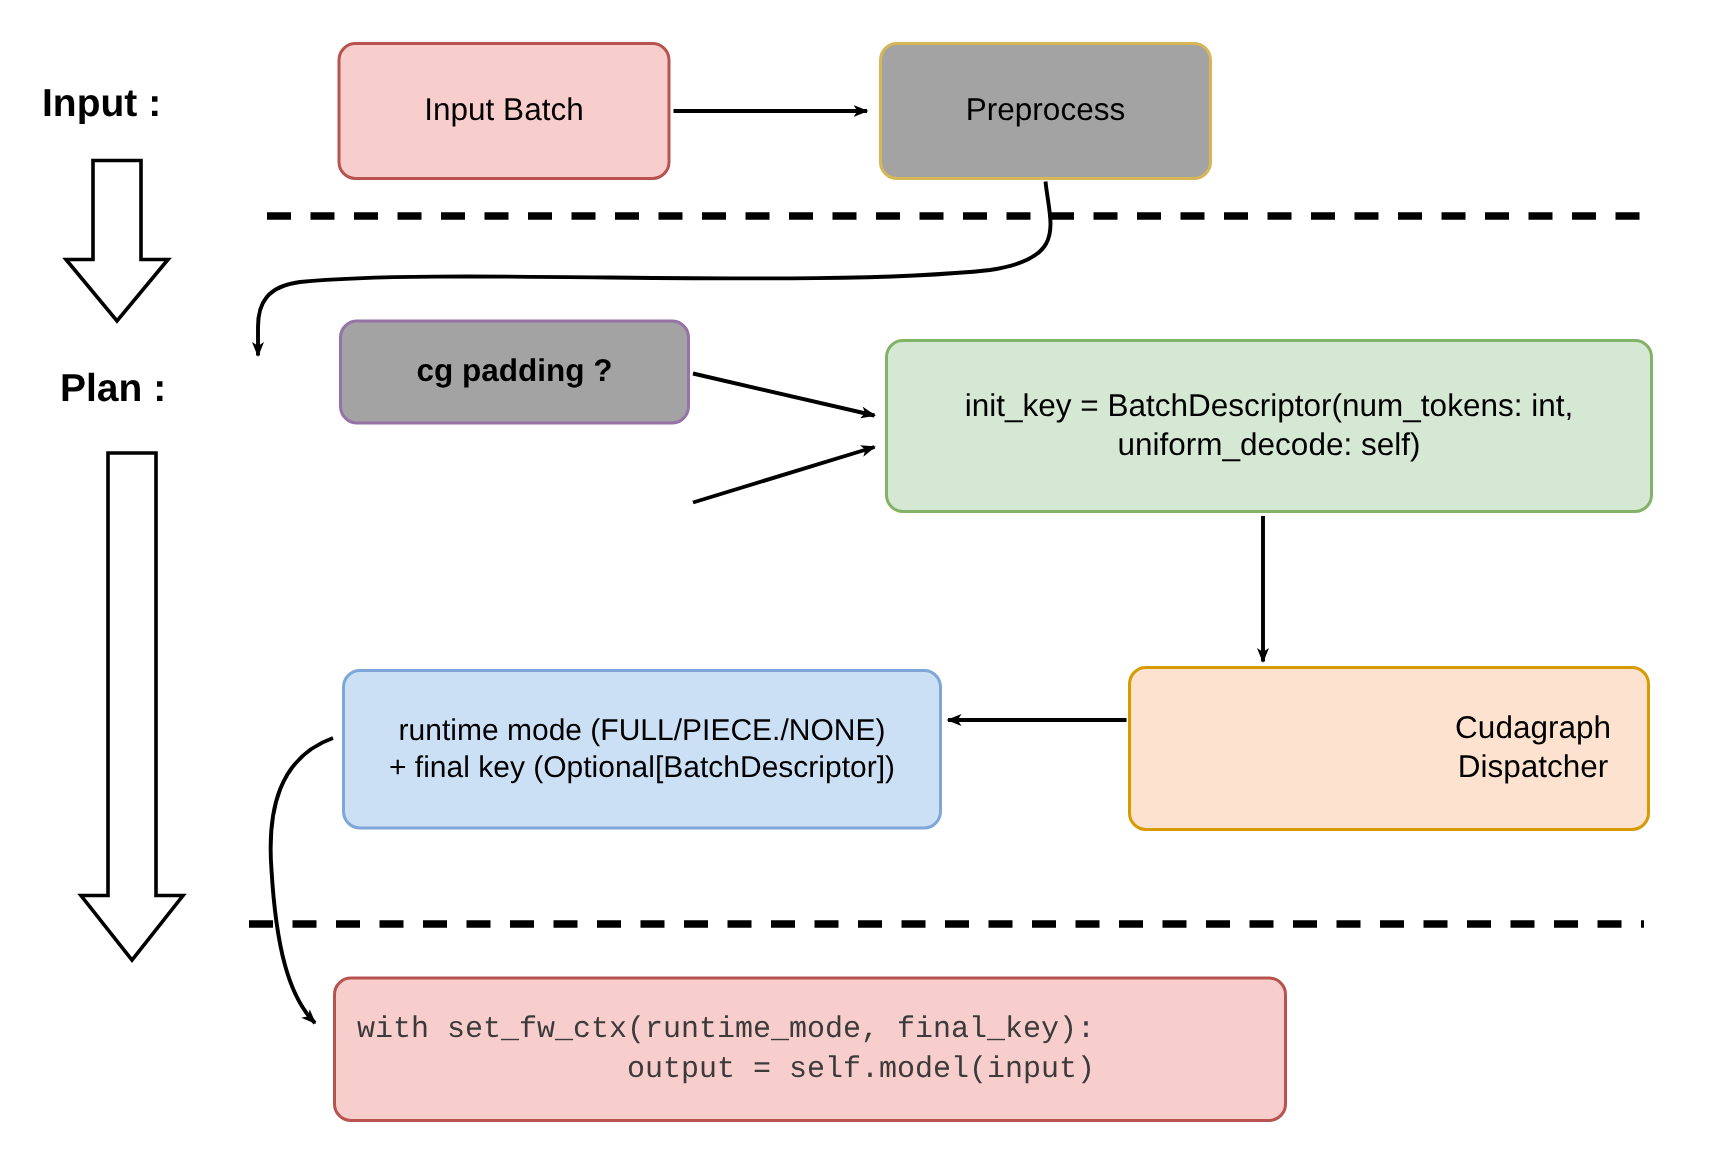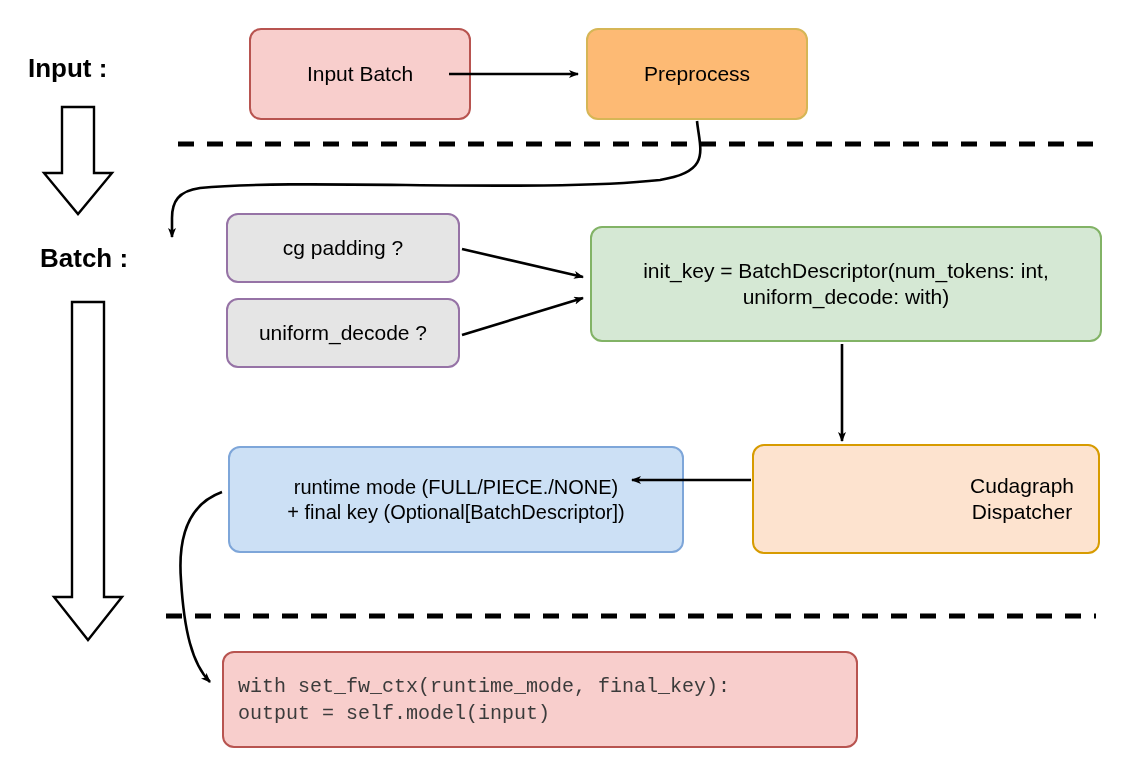--- a/index.html
+++ b/index.html
@@ -36,23 +36,23 @@
     display: flex;
     align-items: center;
     justify-content: center;
     text-align: center;
     font-family: "Liberation Sans", sans-serif;
     font-size: 21px;
     color: #000000;
     line-height: 1.22;
     padding: 2px 8px;
   }
-  .node.pink   { background: #f8cecc; border-color: #b85450; margin-left: 24px; }
-  .node.yellow { background: #fdba74; border-color: #d6b656; }
-  .node.purple { background: #e5e5e5; border-color: #9673a6; }
+  .node.pink   { background: #f8cecc; border-color: #b85450; }
+  .node.yellow { background: #a3a3a3; border-color: #d6b656; }
+  .node.purple { background: #a3a3a3; border-color: #9673a6; font-weight: bold; }
   .node.green  { background: #d5e8d4; border-color: #82b366; }
   .node.blue   { background: #cce0f5; border-color: #7ea6d9; }
   .node.orange-outer { background: #fde3cf; border-color: #d79b00; }
   .node.orange-inner { background: #fbd2b8; border-color: #d79b00; }
   .node.code {
     background: #f8cecc;
     border-color: #b85450;
     font-family: "Liberation Mono", monospace;
     font-size: 20px;
     justify-content: flex-start;
@@ -73,57 +73,54 @@
   }
   .node-text { display: block; white-space: pre-line; }
 </style>
 </head>
 <body>
 
 <div id="canvas">
 
   <div class="stage-label" style="left:28px; top:42px;">Input :</div>
 
-  <div class="stage-label" style="left:40px; top:232px;">Batch :</div>
+  <div class="stage-label" style="left:40px; top:232px;">Plan :</div>
 
 
   <div class="node pink" style="left:225px; top:28px; width:222px; height:92px;">
     <span class="node-text">Input Batch</span>
   </div>
 
   <div class="node yellow" style="left:586px; top:28px; width:222px; height:92px;">
     <span class="node-text">Preprocess</span>
   </div>
 
   <div class="node purple" style="left:226px; top:213px; width:234px; height:70px;">
     <span class="node-text">cg padding ?</span>
   </div>
 
-  <div class="node purple" style="left:226px; top:298px; width:234px; height:70px;">
-    <span class="node-text">uniform_decode ?</span>
-  </div>
 
   <div class="node green" style="left:590px; top:226px; width:512px; height:116px;">
     <span class="node-text">init_key = BatchDescriptor(num_tokens: int,
-uniform_decode: with)</span>
+uniform_decode: self)</span>
   </div>
 
   <div class="node orange-outer" style="left:752px; top:444px; width:348px; height:110px;
        justify-content:flex-end; padding-right:24px;">
     <span class="node-text" style="text-align:center;">Cudagraph
 Dispatcher</span>
   </div>
 
 
-  <div class="node blue" style="left:228px; top:446px; width:456px; height:107px; font-size:20px;">
+  <div class="node blue" style="left:228px; top:446px; width:400px; height:107px; font-size:20px;">
     <span class="node-text">runtime mode (FULL/PIECE./NONE)
 + final key (Optional[BatchDescriptor])</span>
   </div>
 
-  <div class="node code" style="left:222px; top:651px; width:636px; height:97px;">
+  <div class="node code" style="left:222px; top:651px; width:636px; height:97px;text-align:right;">
     <span class="node-text">with set_fw_ctx(runtime_mode, final_key):
     output = self.model(input)</span>
   </div>
 
   <svg class="svg-layer" viewBox="0 0 1142 770">
     <defs>
       <marker id="arrowhead" markerWidth="10" markerHeight="8" refX="9" refY="4" orient="auto" markerUnits="userSpaceOnUse">
         <path d="M0,0 L10,4 L0,8 L2.6,4 Z" fill="#000000"></path>
       </marker>
     </defs>

